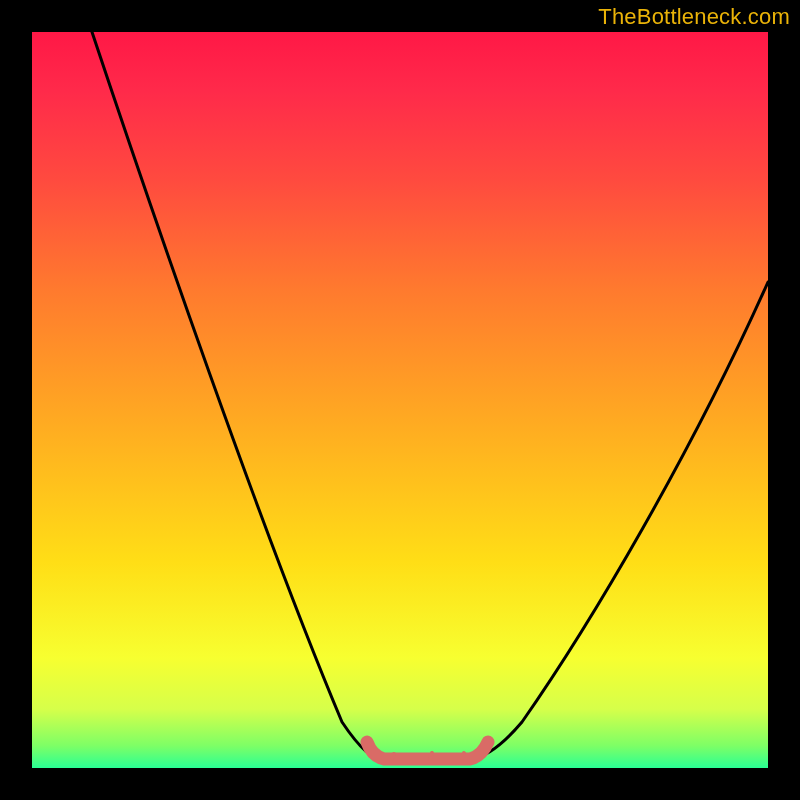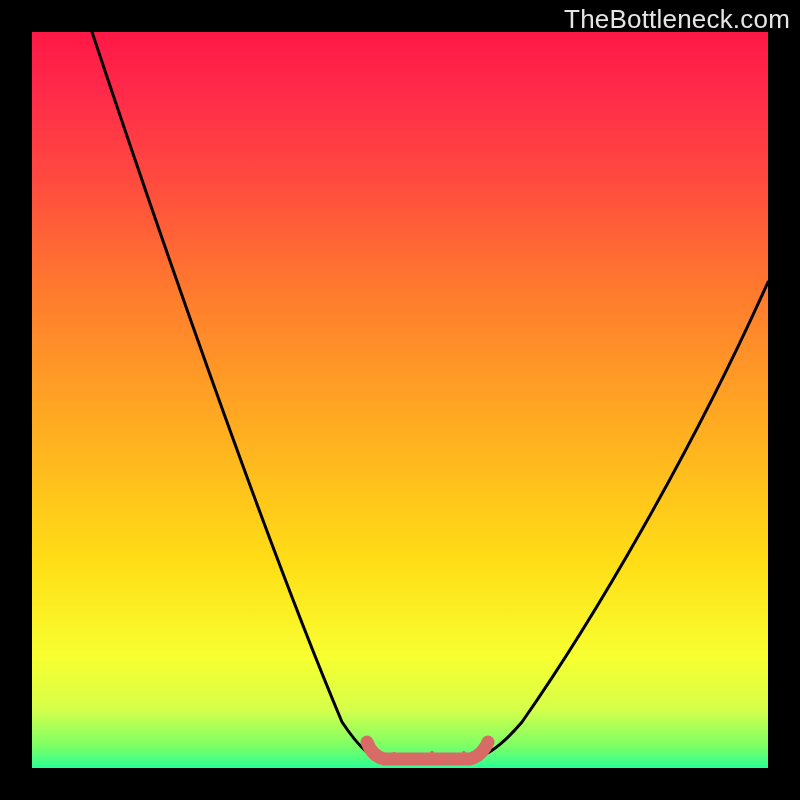--- a/index.html
+++ b/index.html
@@ -47,22 +47,22 @@
     position: absolute;
     left: 0;
     top: 0;
     width: 100%;
     height: 100%;
   }
   .watermark {
     position: absolute;
     top: 4px;
     right: 10px;
-    color: #e5e5e5;
-    font-size: 26px;
+    color: #eab308;
+    font-size: 22px;
     letter-spacing: 0.2px;
   }
 </style>
 </head>
 <body>
 
 <div class="stage">
 
   <div class="watermark">TheBottleneck.com</div>
 

